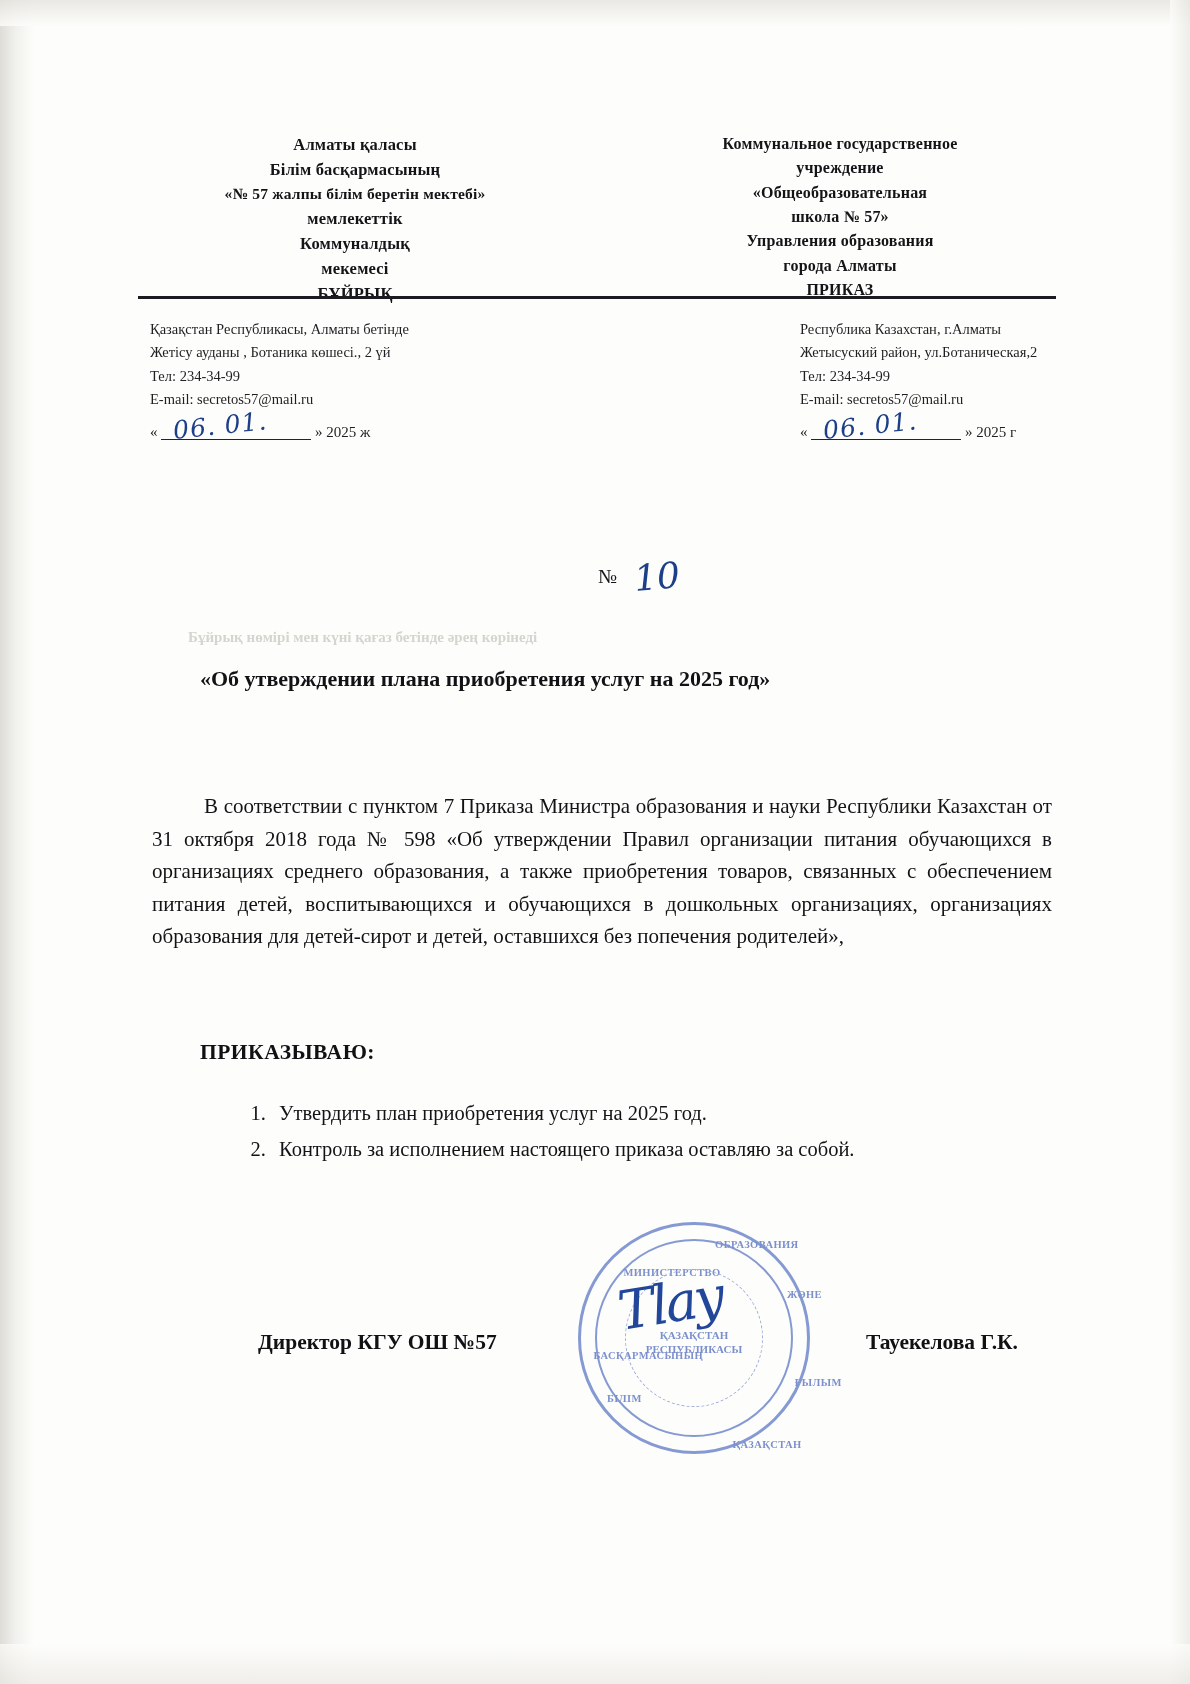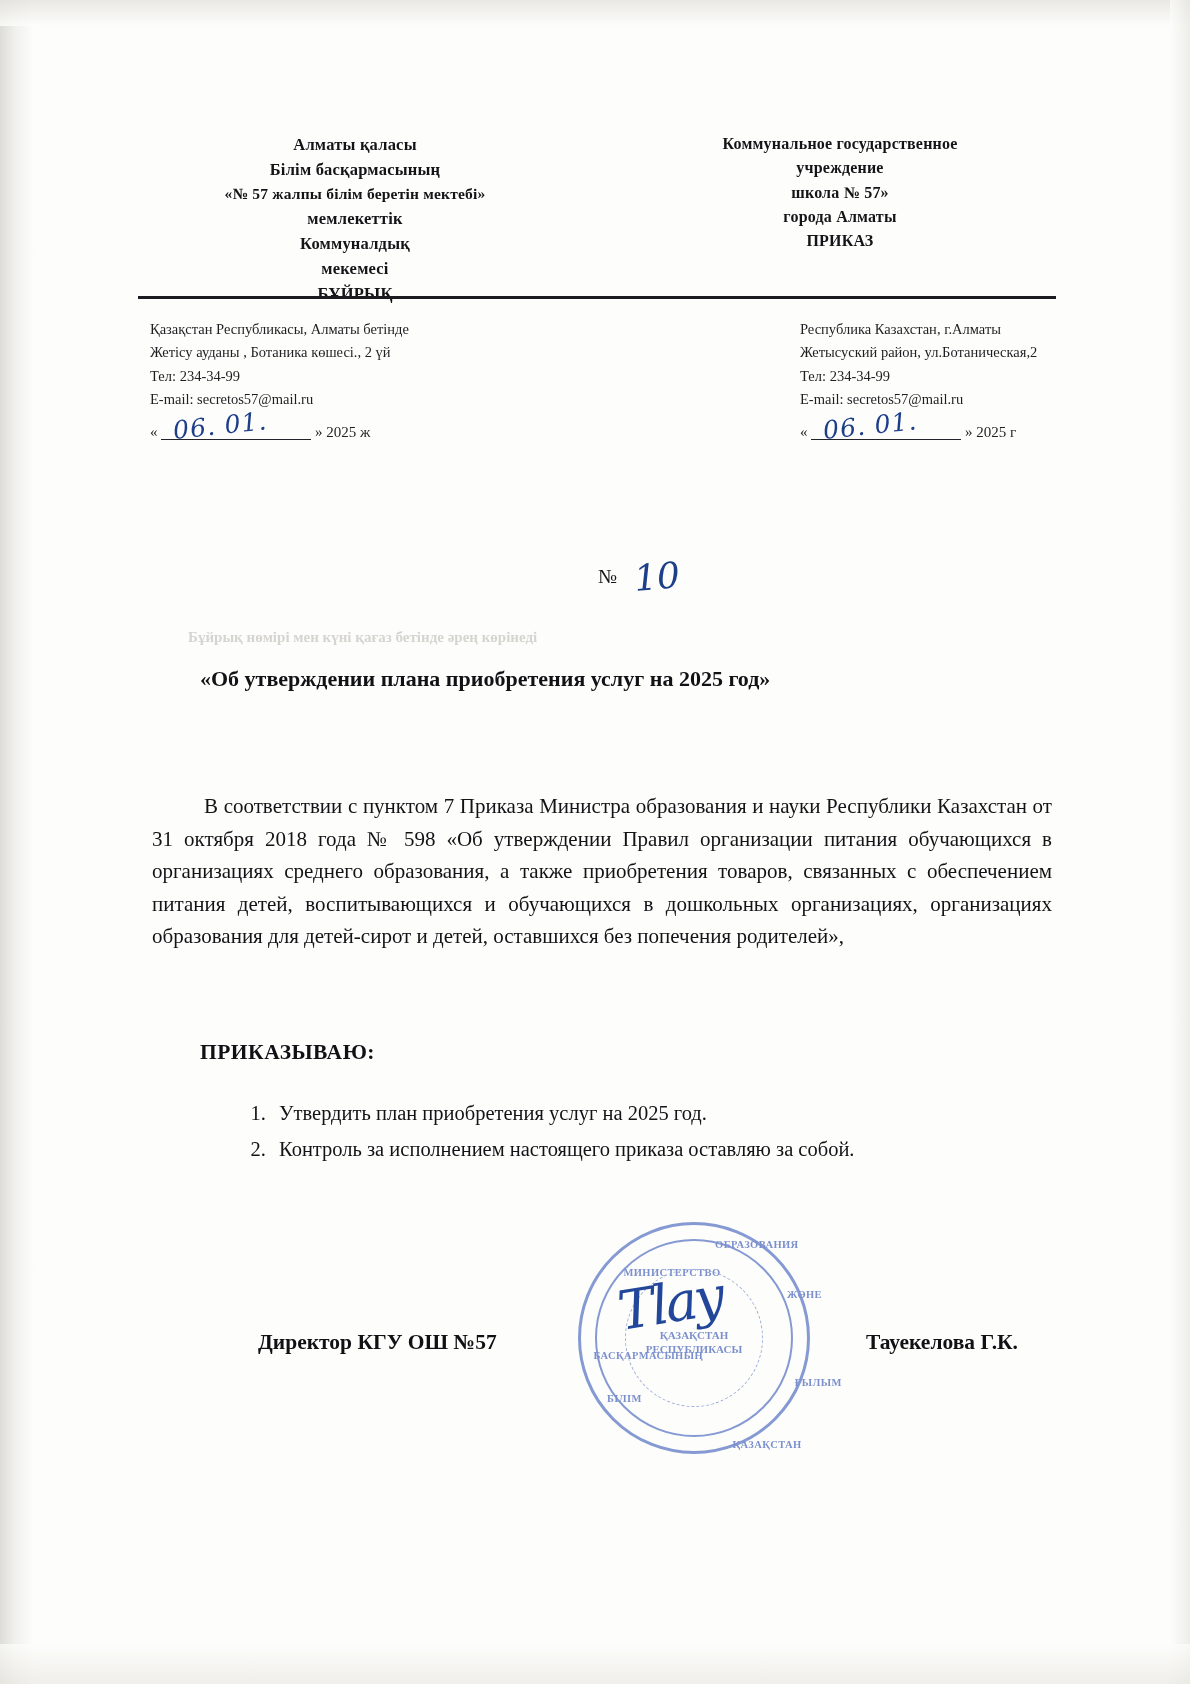--- a/index.html
+++ b/index.html
@@ -301,21 +301,23 @@
       <div>Білім басқармасының</div>
       <div class="small">«№ 57 жалпы білім беретін мектебі»</div>
       <div>мемлекеттік</div>
       <div>Коммуналдық</div>
       <div>мекемесі</div>
       <div>БҰЙРЫҚ</div>
     </div>
     <div class="header-col right">
       <div>Коммунальное  государственное</div>
       <div>учреждение</div>
+      <div>«Общеобразовательная</div>
       <div>школа № 57»</div>
+      <div>Управления  образования</div>
       <div>города  Алматы</div>
       <div>ПРИКАЗ</div>
     </div>
   </div>
 
   <div class="rule"></div>
 
   <div class="addr left">
     <div>Қазақстан Республикасы, Алматы  бетінде</div>
     <div>Жетісу ауданы , Ботаника көшесі., 2 үй</div>

